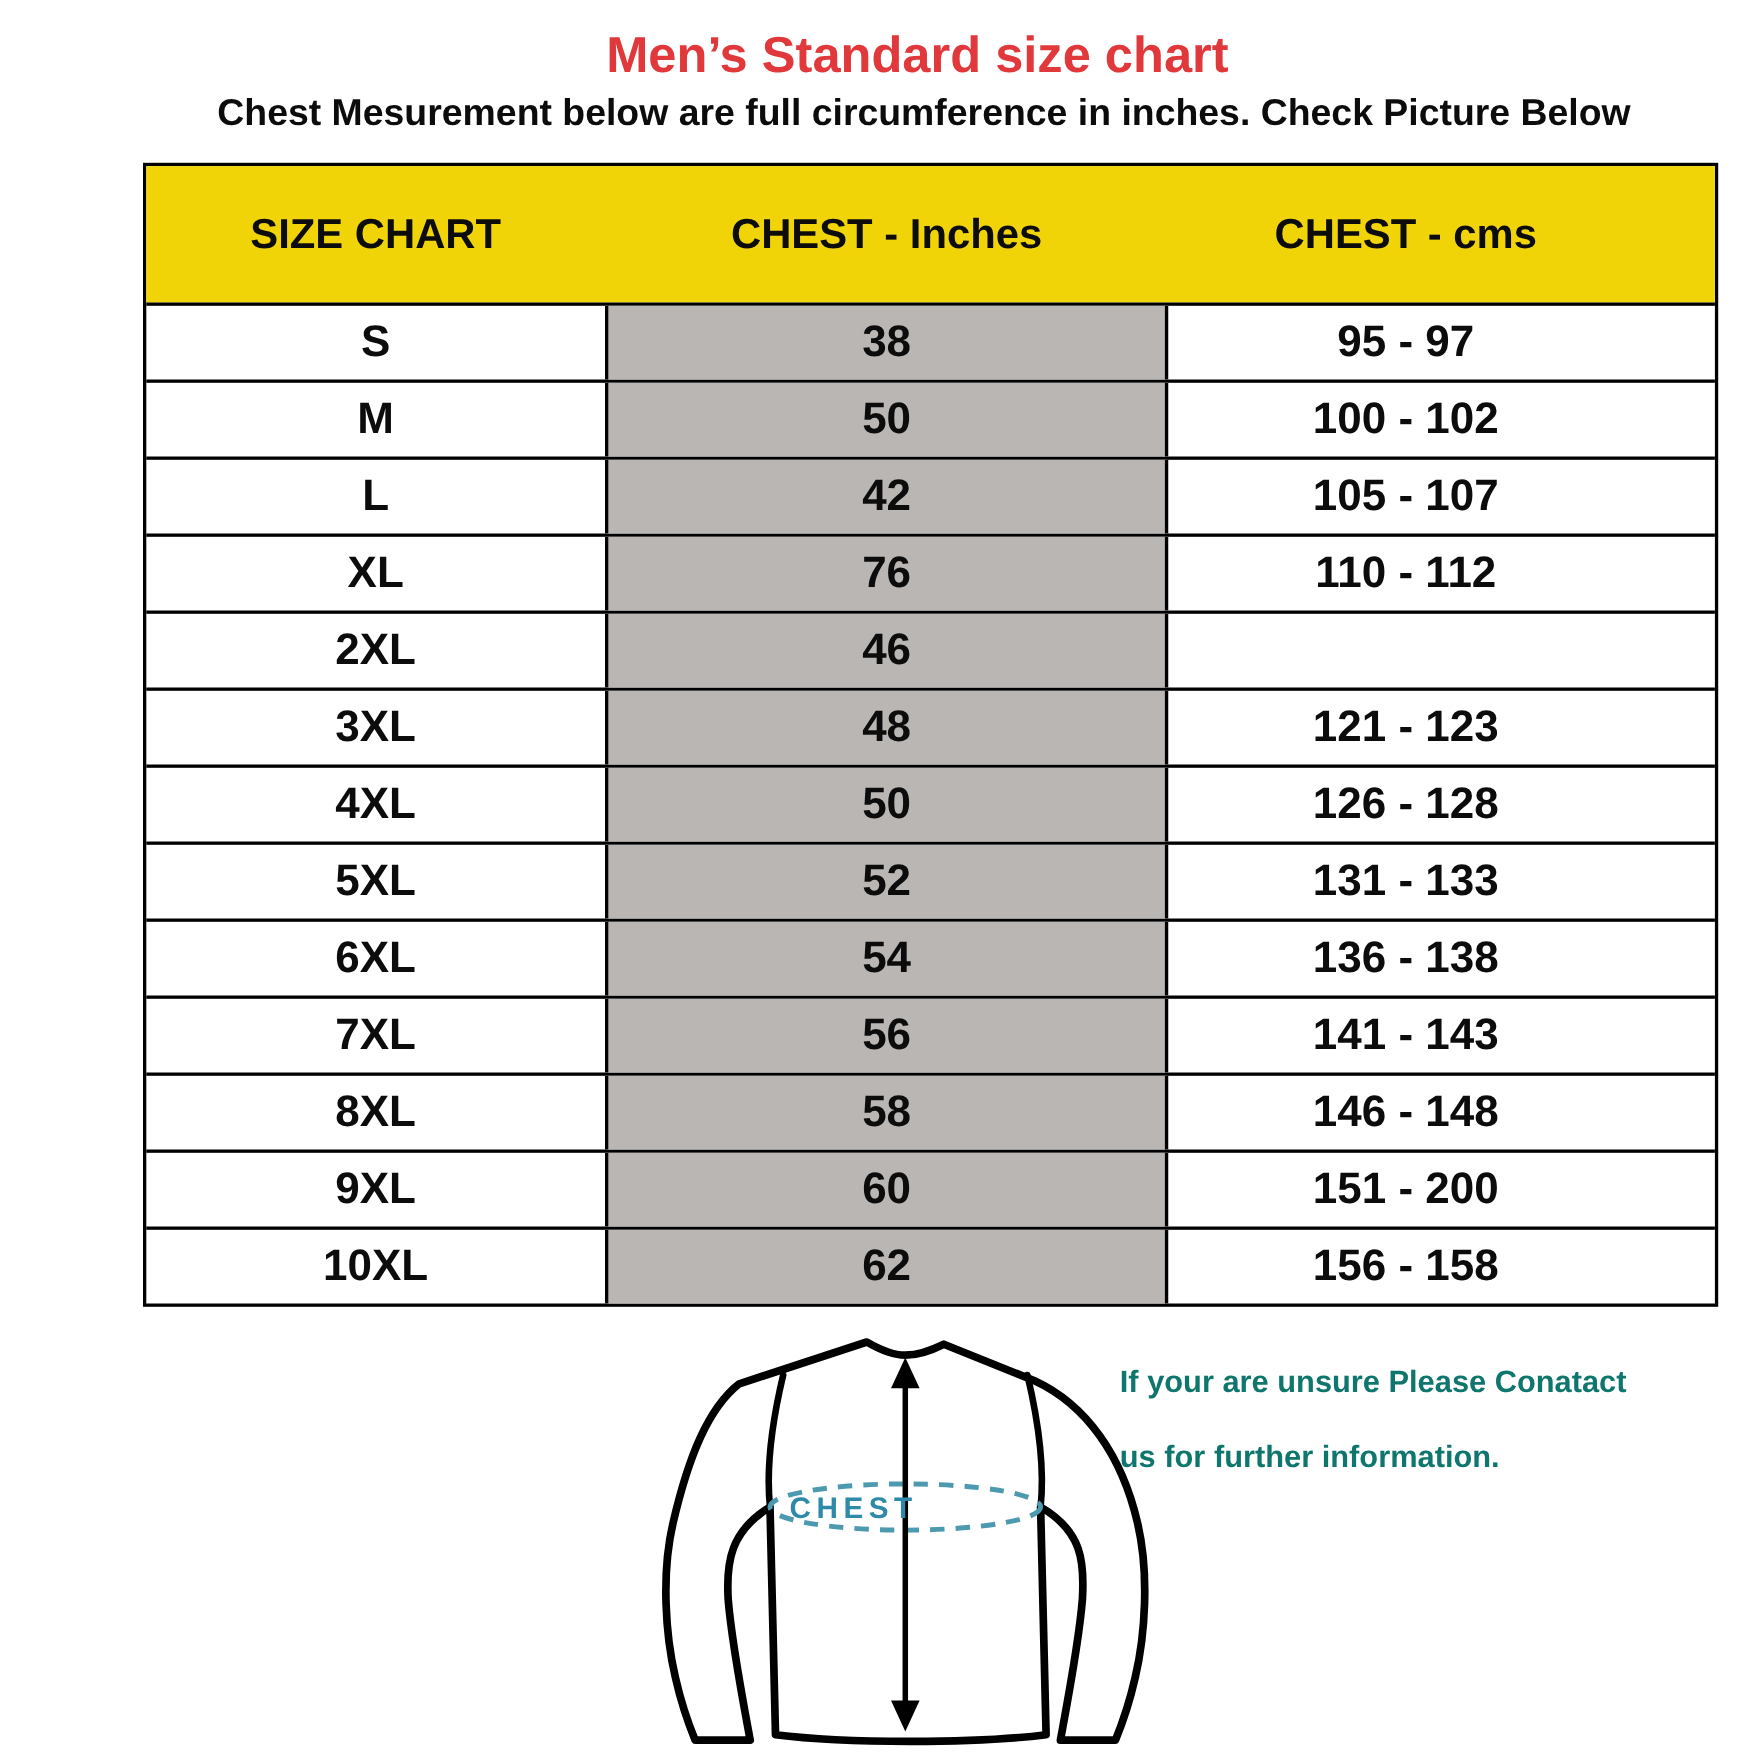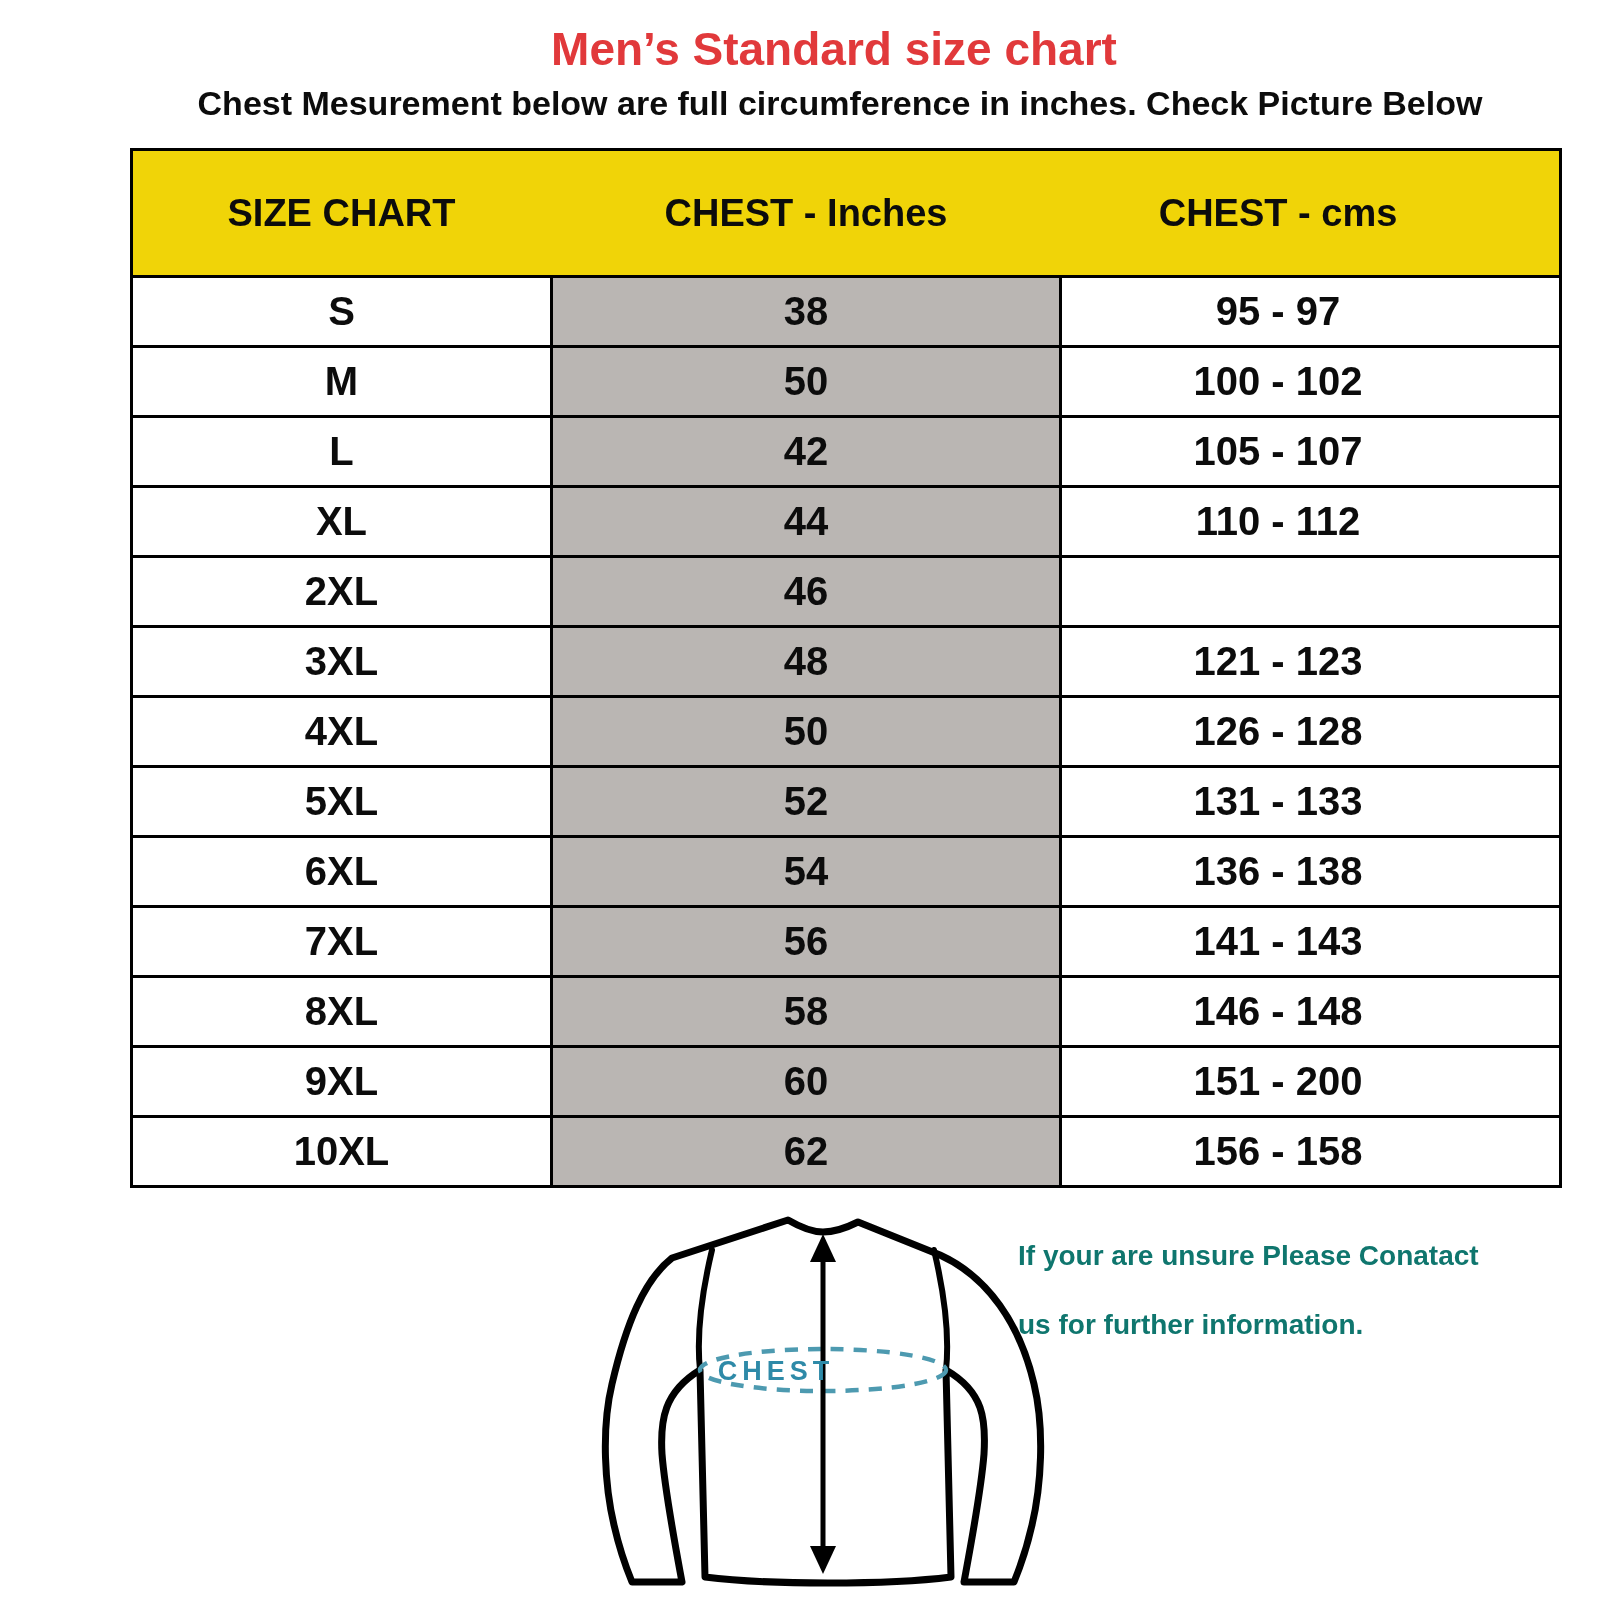--- a/index.html
+++ b/index.html
@@ -85,21 +85,21 @@
       <div class="td mid">50</div>
       <div class="td">100 - 102</div>
     </div>
     <div class="t-row">
       <div class="td">L</div>
       <div class="td mid">42</div>
       <div class="td">105 - 107</div>
     </div>
     <div class="t-row">
       <div class="td">XL</div>
-      <div class="td mid">44</div>
+      <div class="td mid">76</div>
       <div class="td">110 - 112</div>
     </div>
     <div class="t-row">
       <div class="td">2XL</div>
       <div class="td mid">46</div>
     </div>
     <div class="t-row">
       <div class="td">3XL</div>
       <div class="td mid">48</div>
       <div class="td">121 - 123</div>

